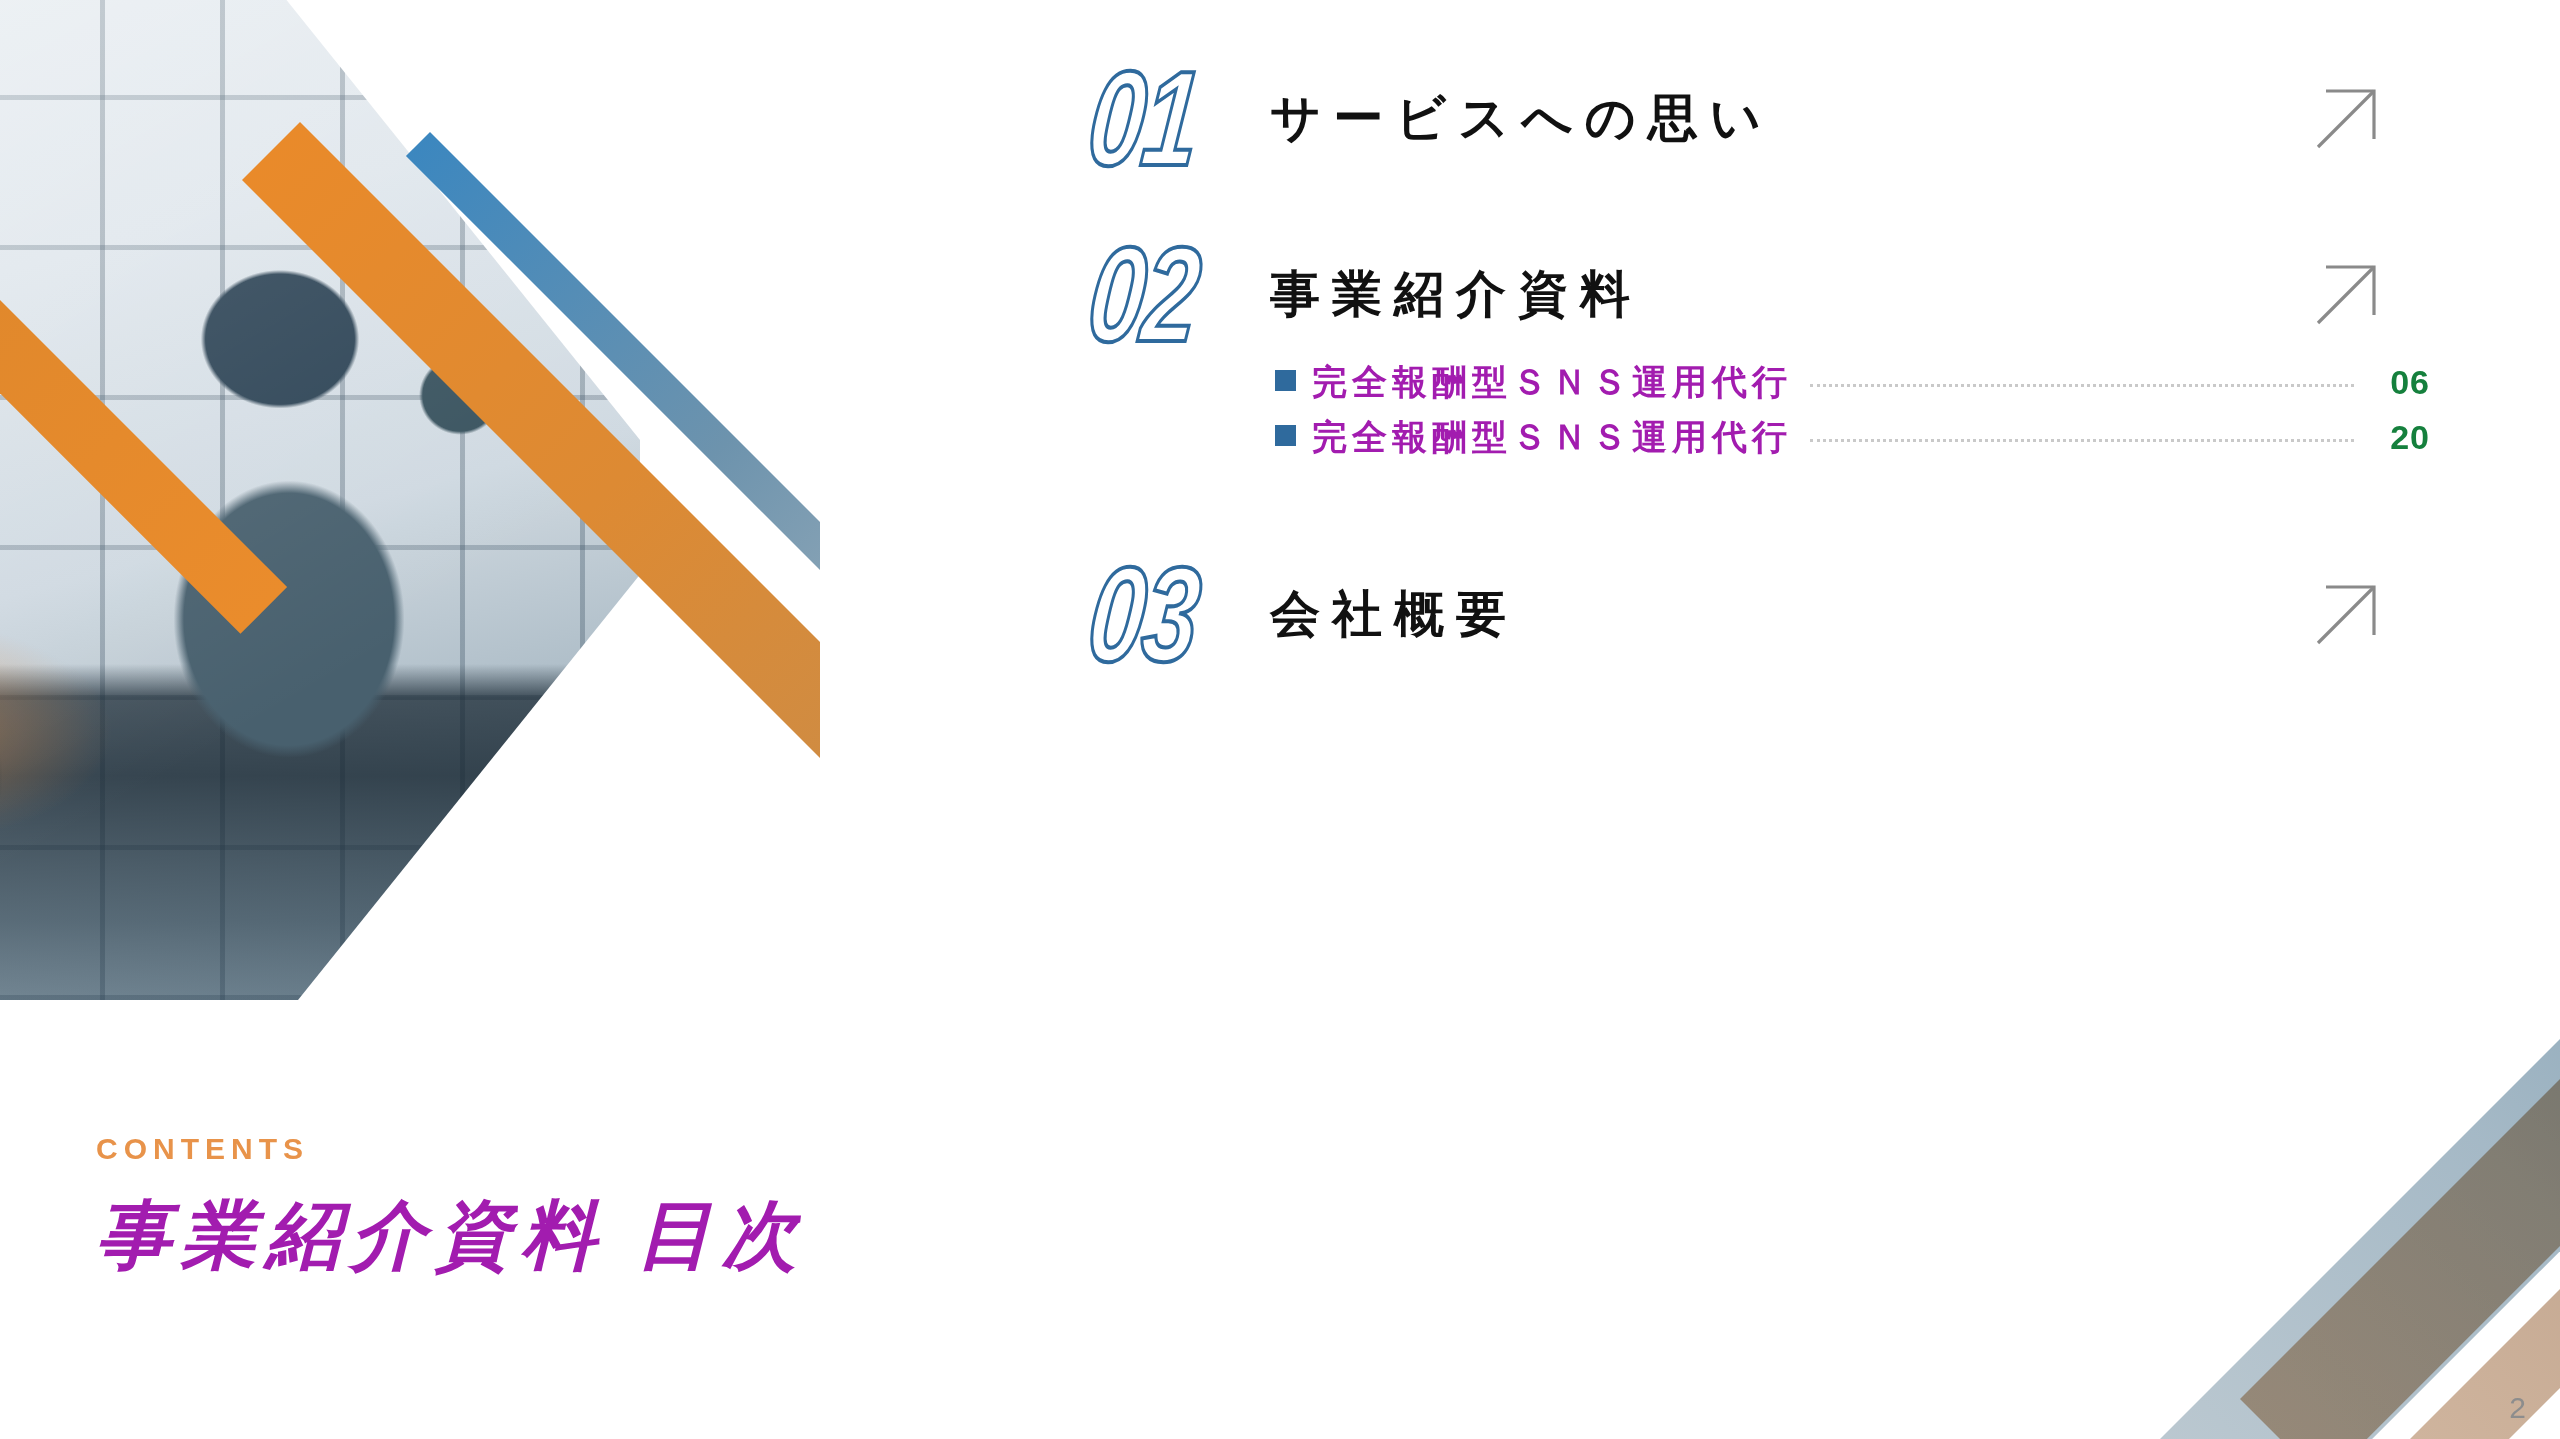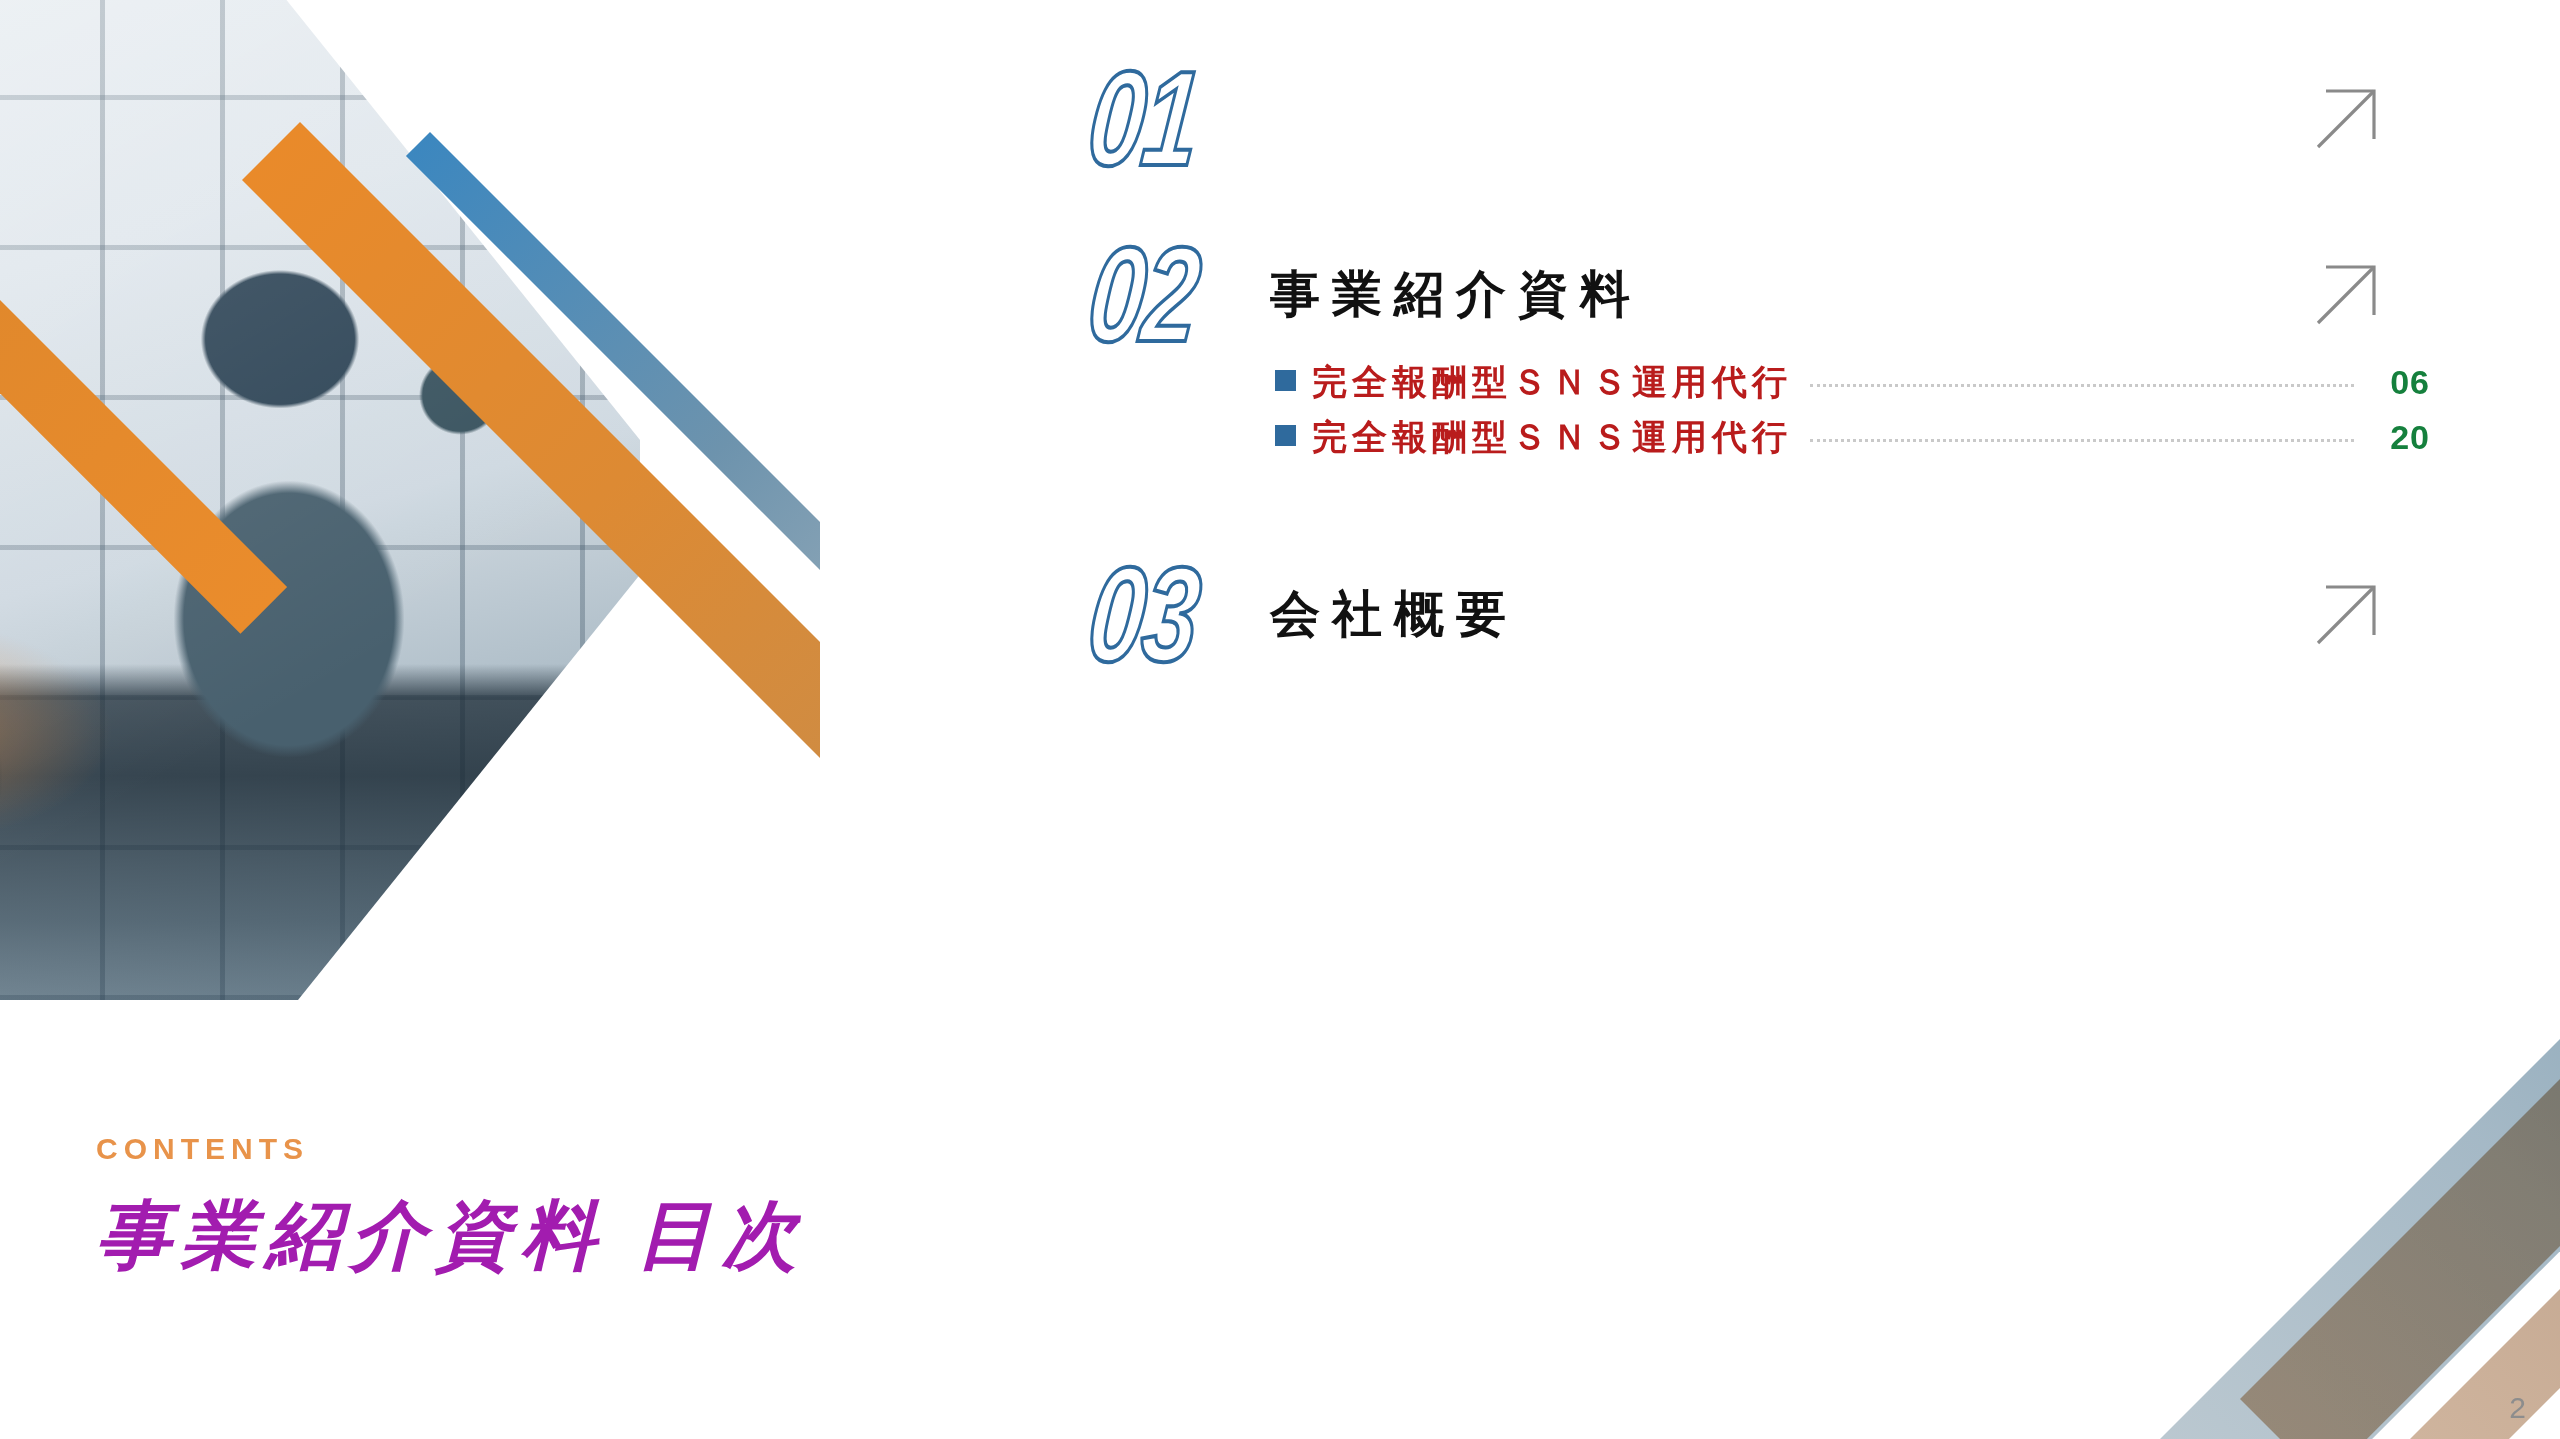--- a/index.html
+++ b/index.html
@@ -217,21 +217,21 @@
     flex: 0 0 auto;
     width: 21px;
     height: 21px;
     background: #2f6a9d;
     margin-right: 16px;
     position: relative;
     top: -3px;
   }
   .sub-label {
     flex: 0 0 auto;
-    color: #b91c1c;
+    color: #a21caf;
     font-size: 35px;
     font-weight: 700;
     letter-spacing: 5px;
     line-height: 1;
     white-space: nowrap;
   }
   .leader {
     flex: 1 1 auto;
     margin: 0 14px 0 18px;
     height: 1px;
@@ -284,20 +284,21 @@
     <div class="rb-band rb-tan"></div>
     <div class="rb-band rb-blue"></div>
     <div class="rb-band rb-tan2"></div>
   </div>
 
   <div id="toc">
 
     <div class="toc-section">
       <div class="toc-head">
         <div class="sec-num">01</div>
+        <div class="sec-title">サービスへの思い</div>
         <div class="arrow-icon">
           <svg viewBox="0 0 86 86" fill="none">
             <path d="M14 72 L70 16" stroke="#8A8A8A" stroke-width="3.2"></path>
             <path d="M22 16 L70 16 L70 64" stroke="#8A8A8A" stroke-width="3.2" fill="none"></path>
           </svg>
         </div>
       </div>
     </div>
 
     <div class="gap-after-01"></div>

